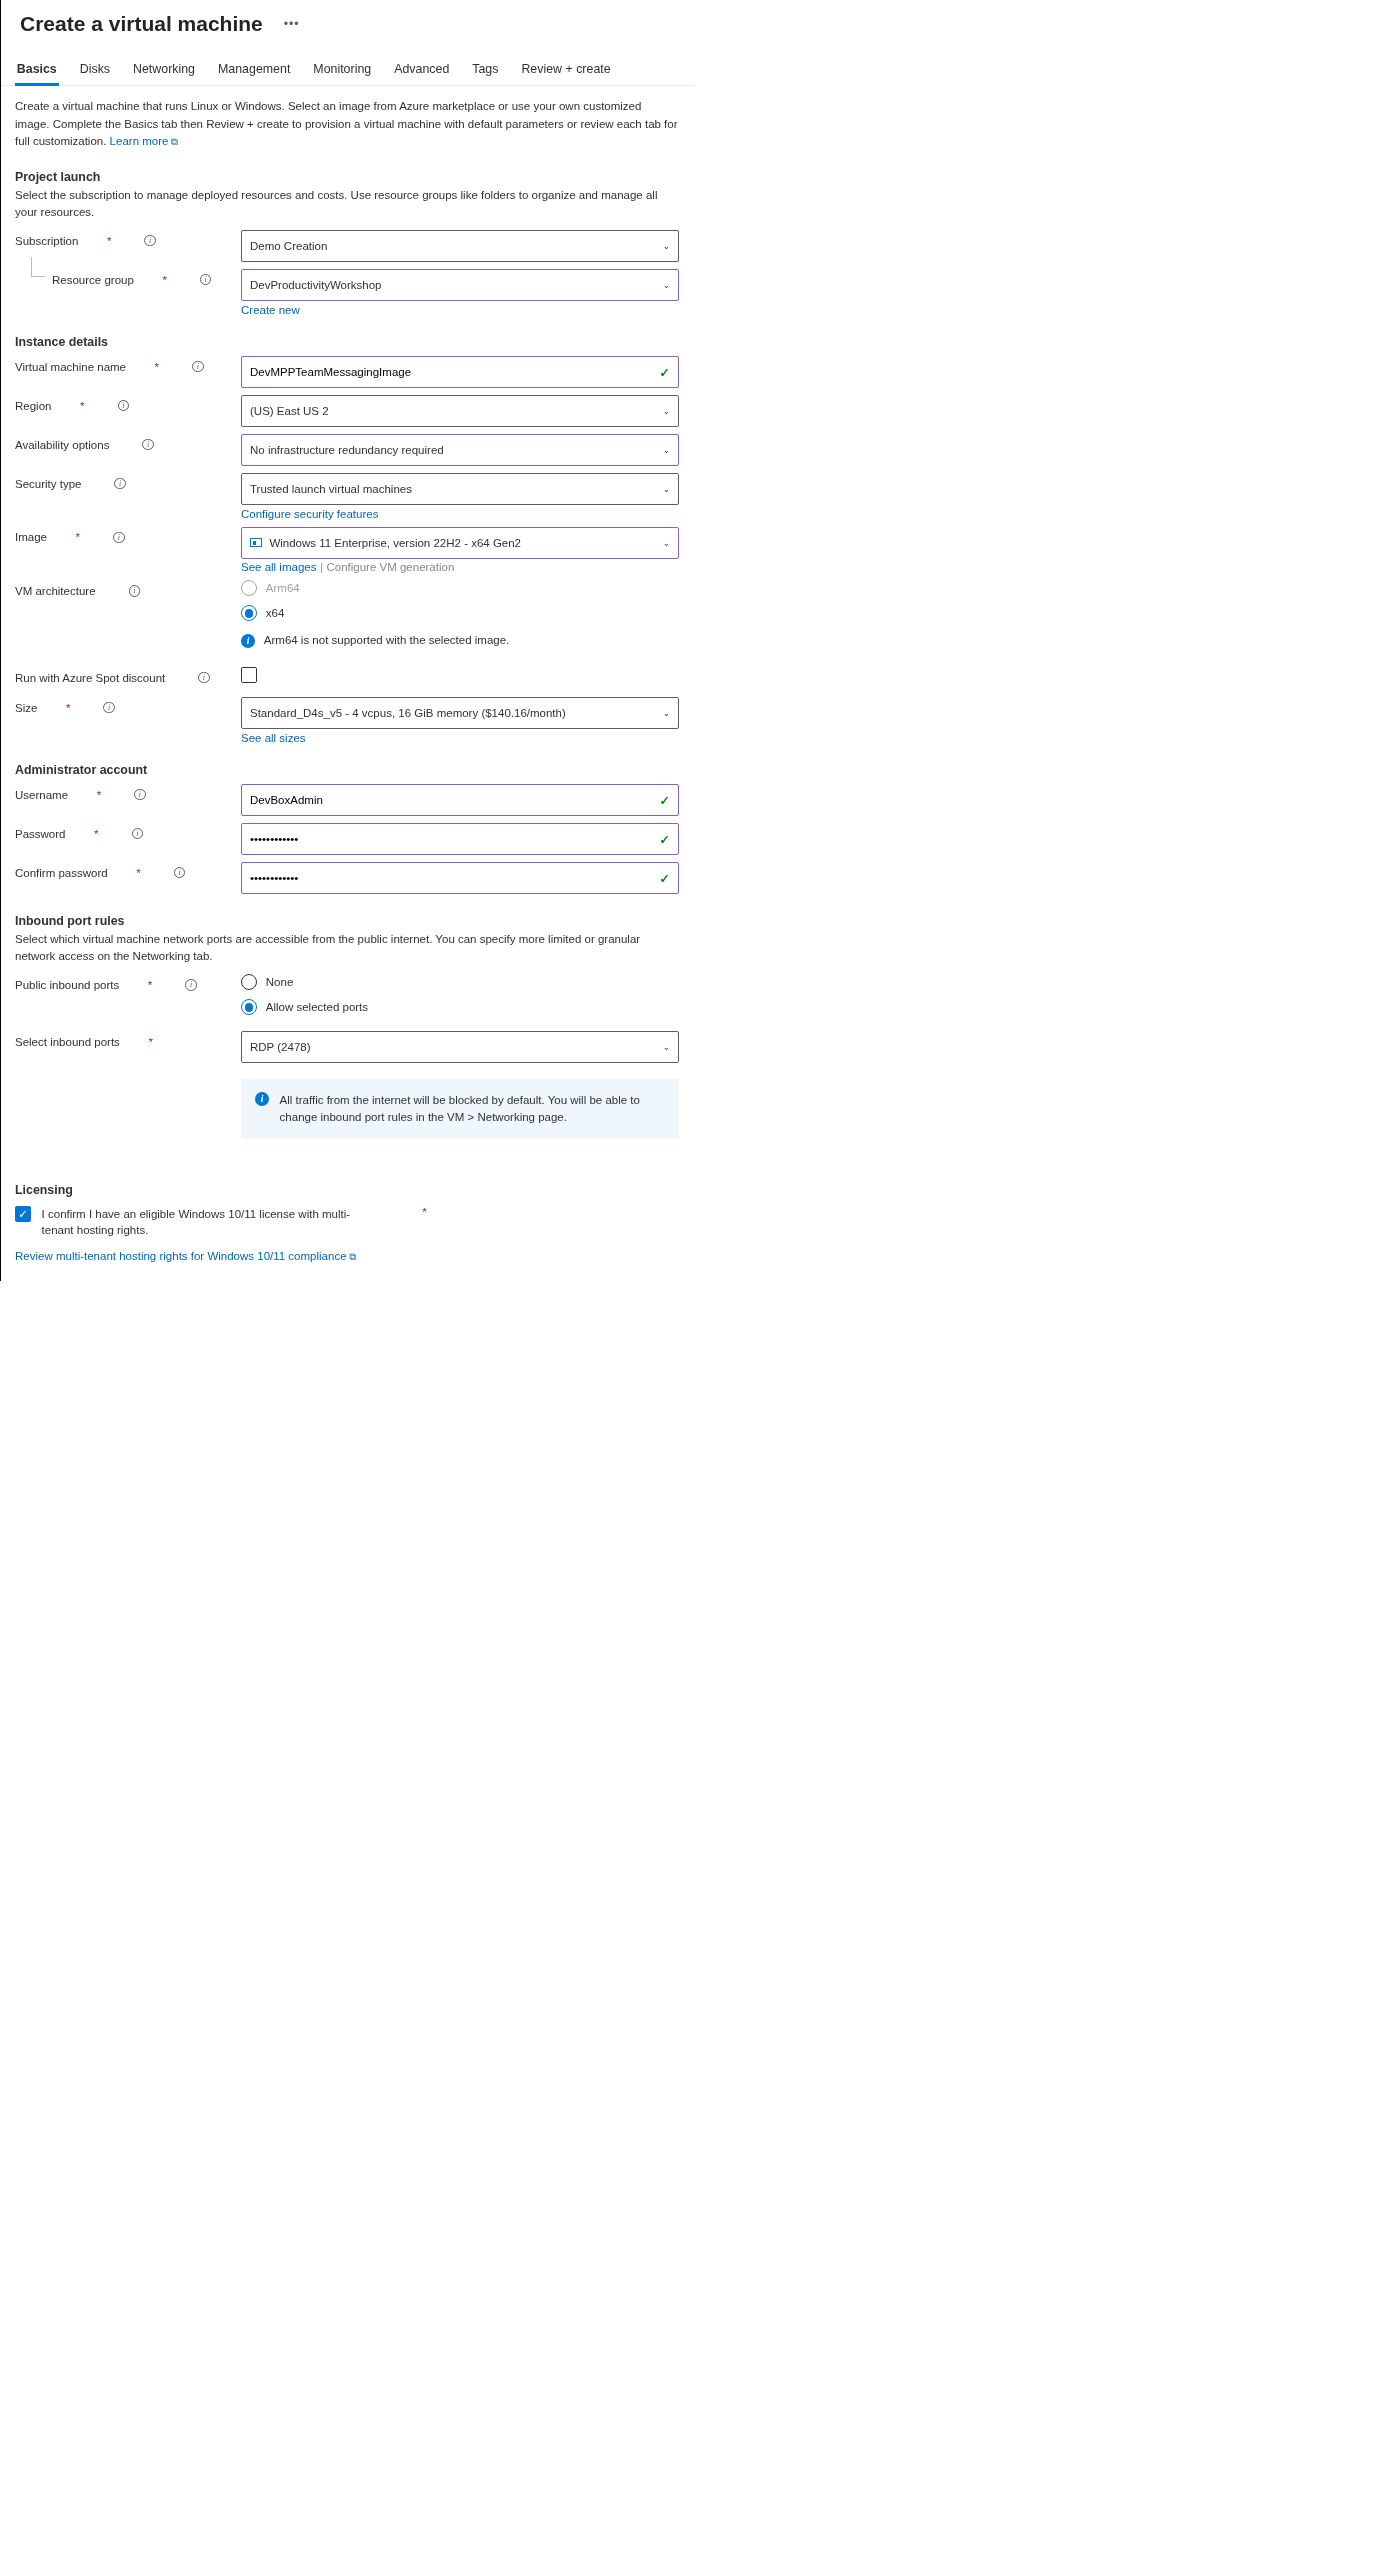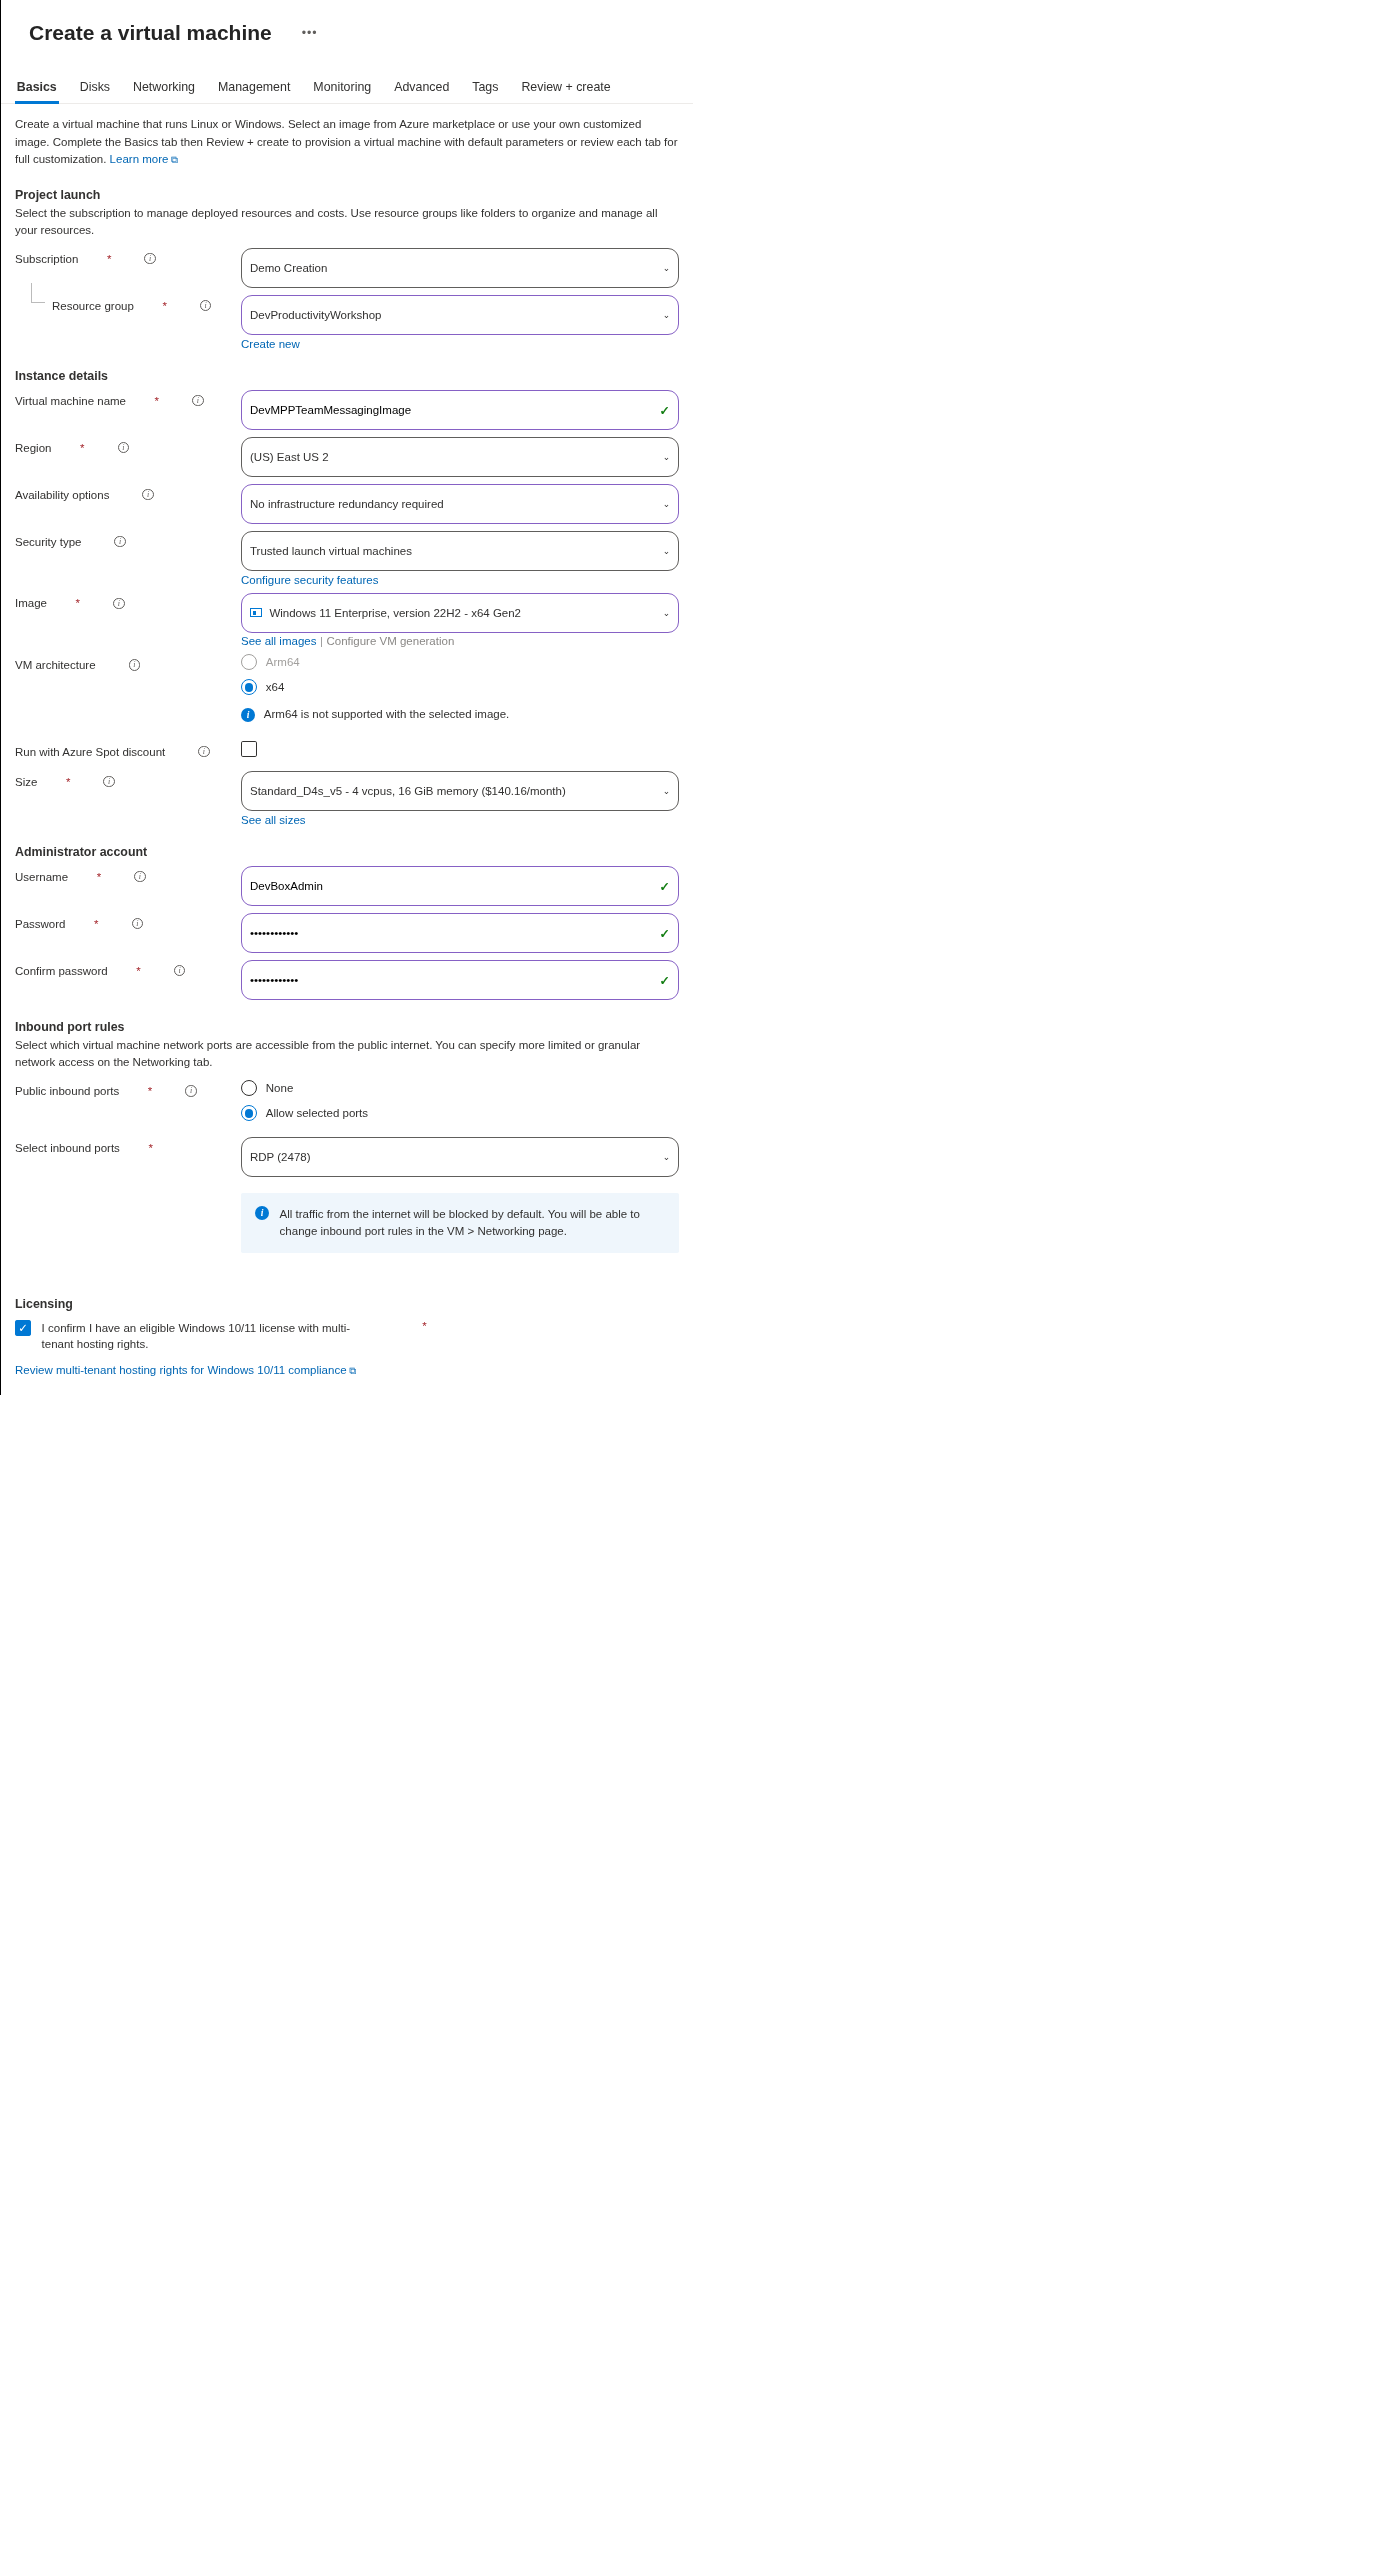--- a/index.html
+++ b/index.html
@@ -17,21 +17,21 @@
     padding: 0 0 17.6px 0;
   }
   .header {
     display: flex;
     align-items: center;
     padding: 7px 14px 12.4px 14px;
   }
   h1 {
     font-size: 21px;
     font-weight: 600;
-    margin: 14px;
+    margin: 5px;
     color: #242424;
   }
   .more-icon {
     margin-left: 16px;
     color: #605e5c;
     font-size: 12.4px;
     letter-spacing: 0.9px;
   }
   .tabs {
     display: flex;
@@ -139,23 +139,23 @@
     color: #605e5c;
     font-style: italic;
     font-family: Georgia, serif;
   }
   .field-col {
     flex: 1;
     max-width: 443px;
   }
   .select, .input {
     width: 100%;
-    height: 40px;
+    height: 32px;
     border: 0.9px solid #605e5c;
-    border-radius: 11px;
+    border-radius: 2px;
     padding: 12px 8px;
     font-size: 11.5px;
     font-family: inherit;
     background: #fff;
     display: flex;
     align-items: center;
     justify-content: space-between;
     position: relative;
   }
   .select.purple, .input.purple {

